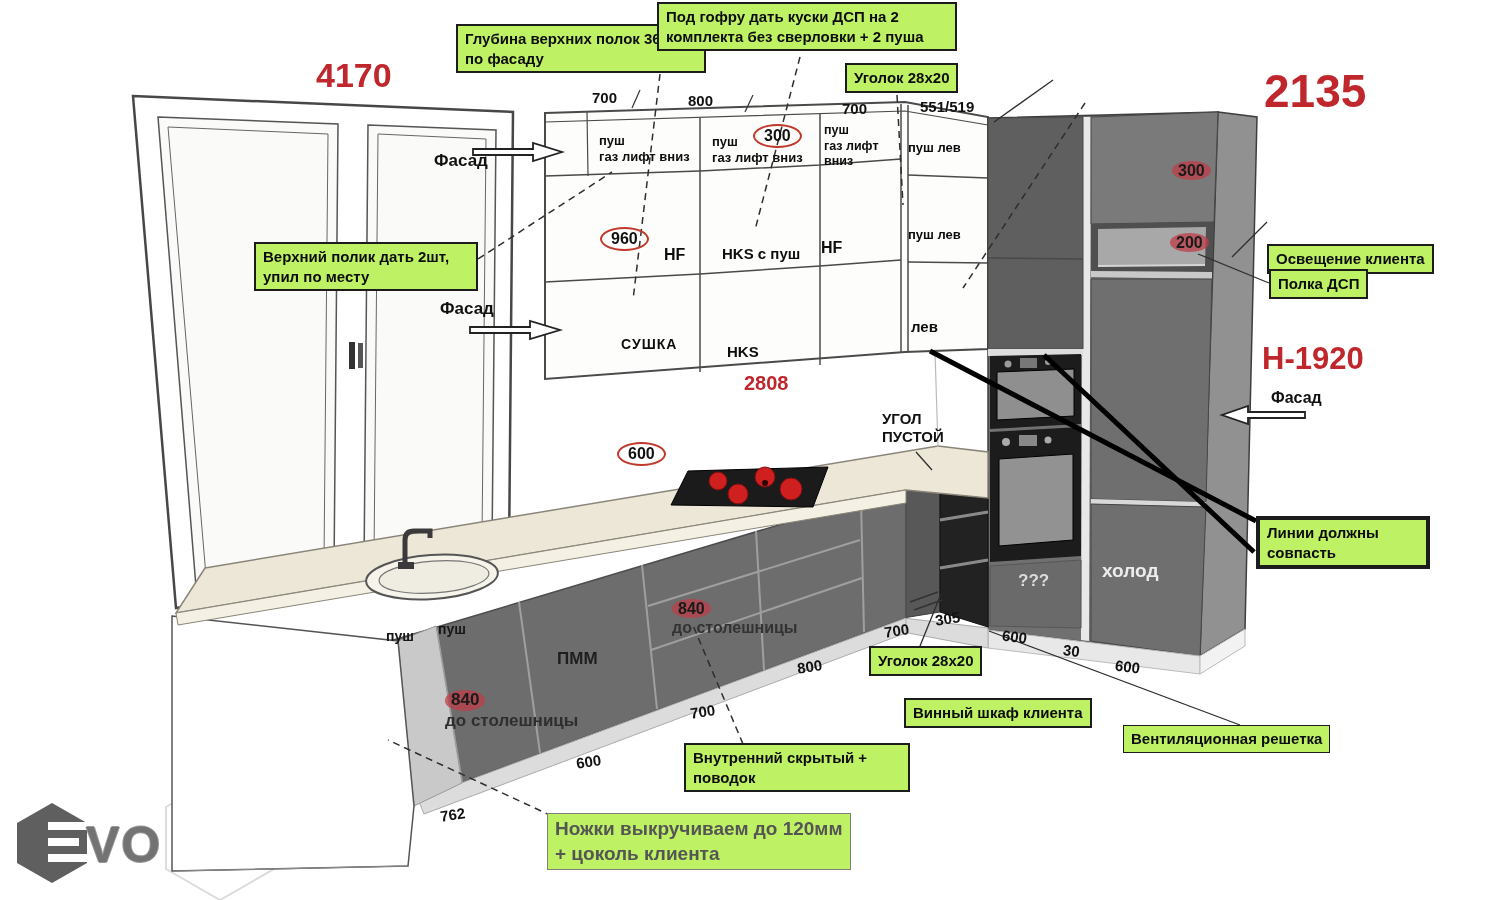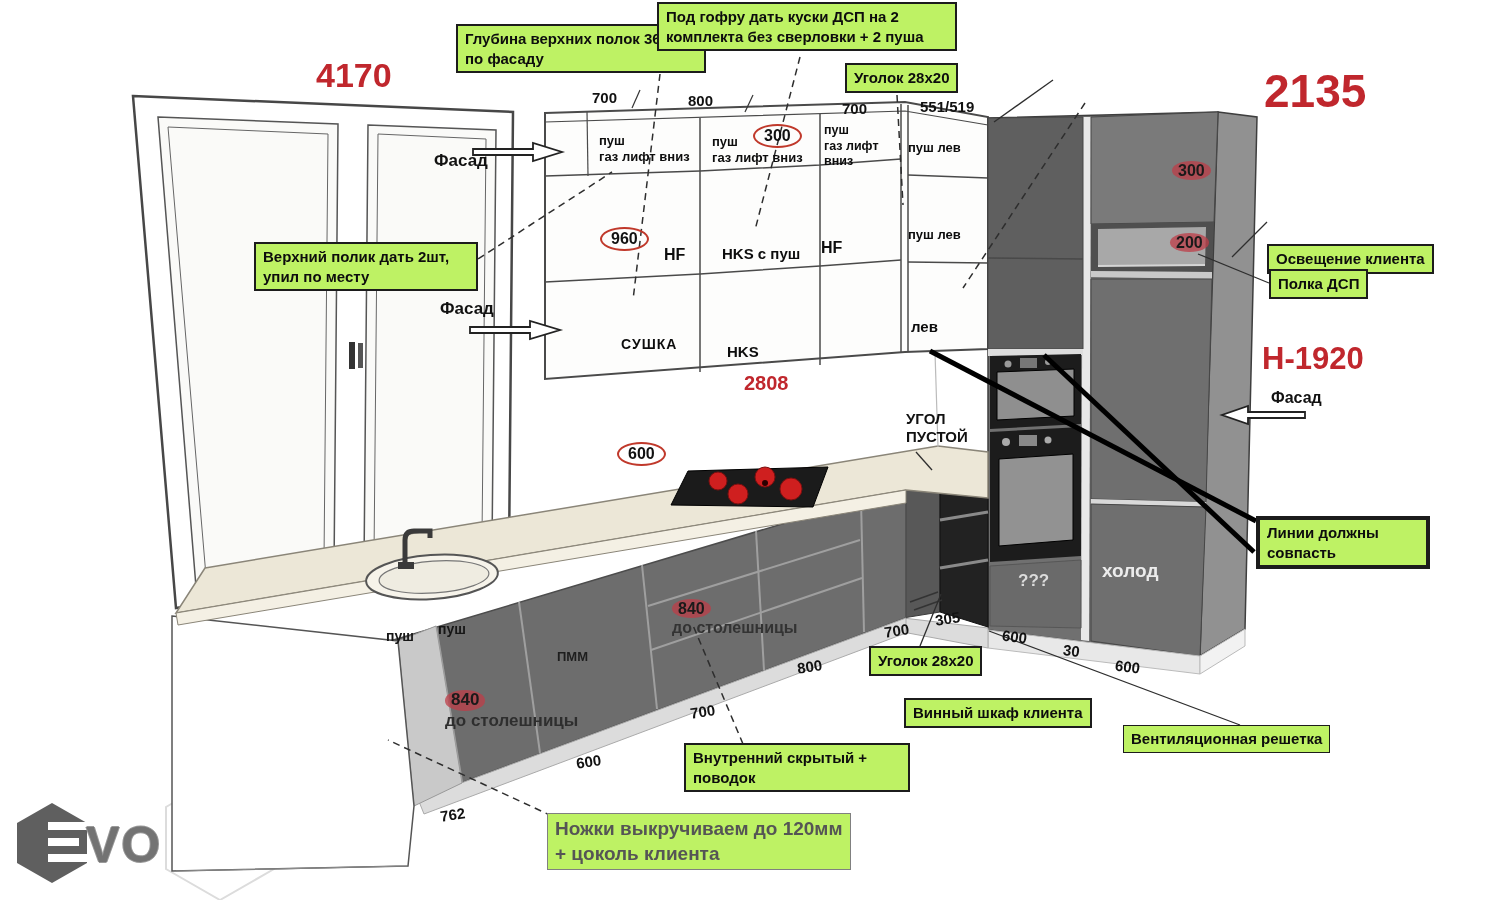--- a/index.html
+++ b/index.html
@@ -226,25 +226,25 @@
 <div class="box" style="left:1256px;top:516px;width:152px;border-width:4px;">Линии должны совпасть</div>
 <div class="box" style="left:869px;top:646px;">Уголок 28x20</div>
 <div class="box" style="left:1123px;top:725px;border-width:1.5px;">Вентиляционная решетка</div>
 <div class="box" style="left:904px;top:698px;">Винный шкаф клиента</div>
 <div class="box" style="left:684px;top:743px;width:208px;">Внутренний скрытый + поводок</div>
 <div class="box" style="left:547px;top:813px;width:288px;font-size:19px;color:#555;border:1.5px solid #808080;">Ножки выкручиваем до 120мм + цоколь клиента</div>
 
 <div class="lbl" style="left:434px;top:151px;font-size:17px;">Фасад</div>
 <div class="lbl" style="left:440px;top:299px;font-size:17px;">Фасад</div>
 <div class="lbl" style="left:1271px;top:388px;font-size:16px;">Фасад</div>
-<div class="lbl" style="left:882px;top:410px;font-size:15px;margin-left:24px;">УГОЛ
+<div class="lbl" style="left:882px;top:410px;font-size:15px;">УГОЛ
 ПУСТОЙ</div>
 <div class="lbl" style="left:1102px;top:560px;font-size:19px;color:#ececec;">холод</div>
 <div class="lbl" style="left:1018px;top:571px;font-size:17px;color:#dcdcdc;">???</div>
-<div class="lbl" style="left:557px;top:649px;font-size:13px;color:#1e1e1e;">ПММ</div>
+<div class="lbl" style="left:557px;top:649px;font-size:17px;color:#1e1e1e;">ПММ</div>
 <div class="lbl" style="left:386px;top:628px;font-size:14px;color:#161616;">пуш</div>
 <div class="lbl" style="left:438px;top:621px;font-size:14px;color:#161616;">пуш</div>
 
 <div class="doorlbl" style="left:599px;top:133px;">пуш
 газ лифт вниз</div>
 <div class="doorlbl" style="left:712px;top:134px;">пуш
 газ лифт вниз</div>
 <div class="doorlbl" style="left:824px;top:123px;font-size:12.5px;">пуш
 газ лифт
 вниз</div>

